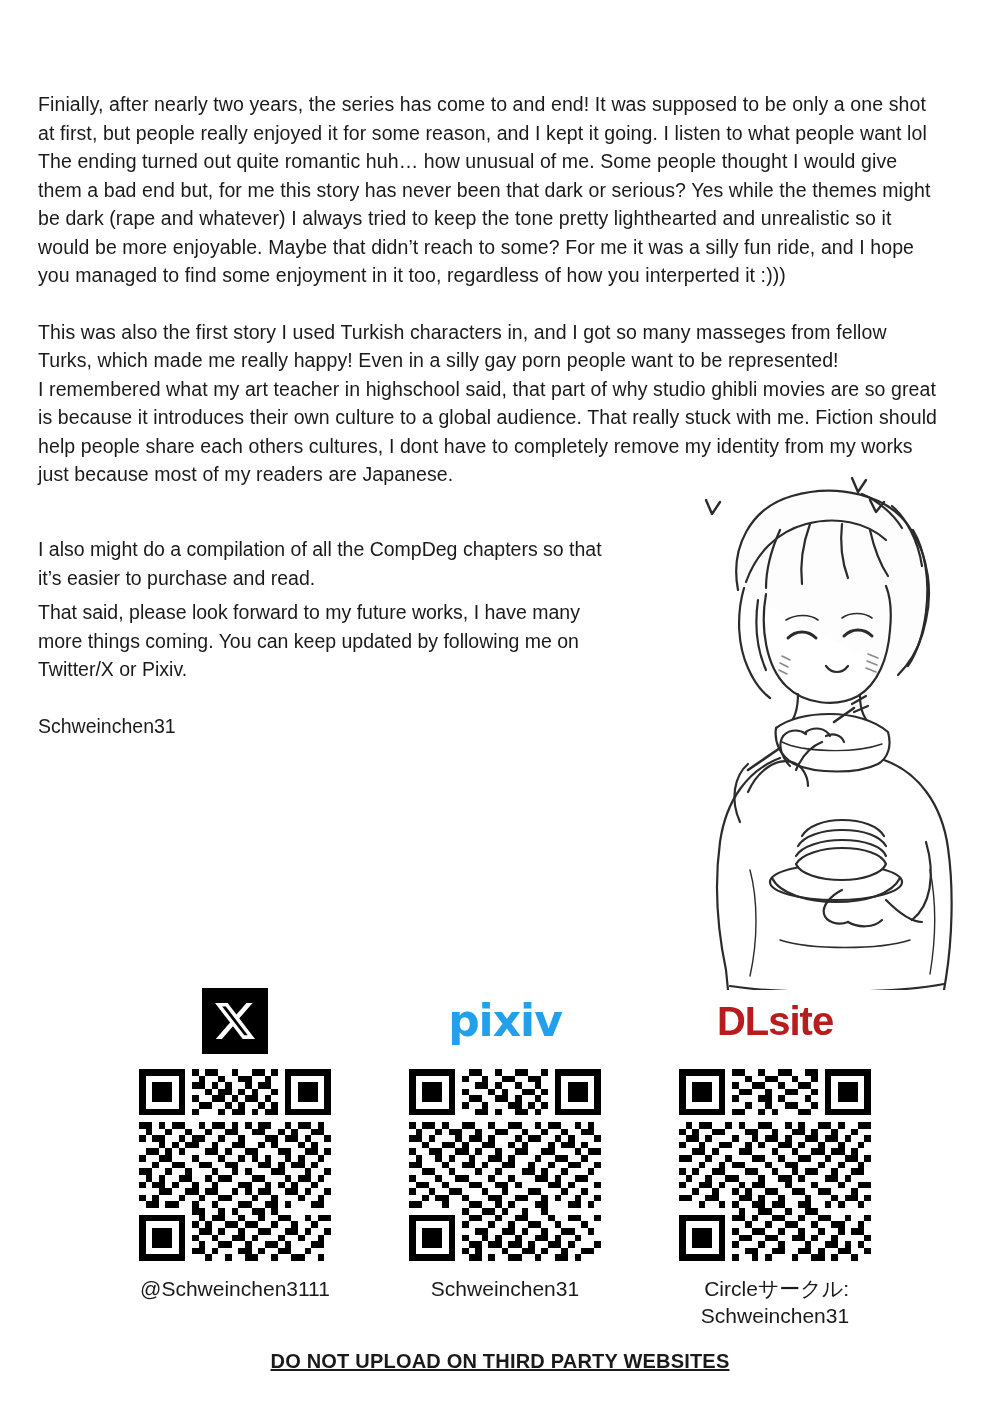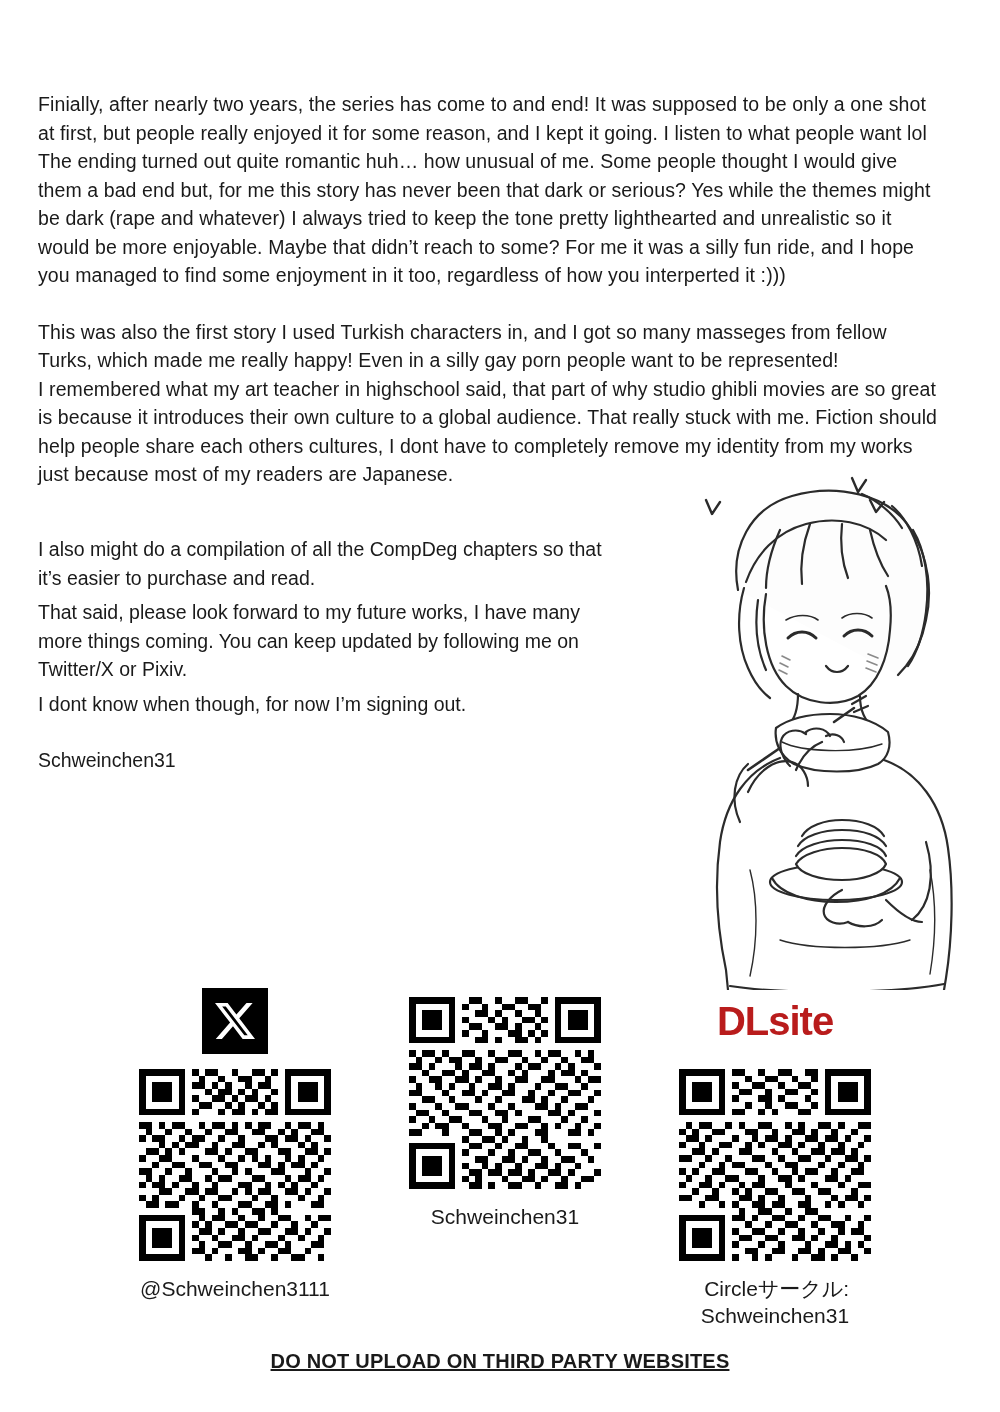--- a/index.html
+++ b/index.html
@@ -140,21 +140,20 @@
 
   <div class="afterword">
     <p>Finially, after nearly two years, the series has come to and end! It was supposed to be only a one shot at first, but people really enjoyed it for some reason, and I kept it going. I listen to what people want lol The ending turned out quite romantic huh… how unusual of me. Some people thought I would give them a bad end but, for me this story has never been that dark or serious? Yes while the themes might be dark (rape and whatever) I always tried to keep the tone pretty lighthearted and unrealistic so it would be more enjoyable. Maybe that didn’t reach to some? For me it was a silly fun ride, and I hope you managed to find some enjoyment in it too, regardless of how you interperted it :)))</p>
     <p style="white-space: pre-line;">This was also the first story I used Turkish characters in, and I got so many masseges from fellow Turks, which made me really happy! Even in a silly gay porn people want to be represented!
 I remembered what my art teacher in highschool said, that part of why studio ghibli movies are so great is because it introduces their own culture to a global audience. That really stuck with me. Fiction should help people share each others cultures, I dont have to completely remove my identity from my works just because most of my readers are Japanese.</p>
   </div>
 
   <div class="closing">
     <p class="blk">I also might do a compilation of all the CompDeg chapters so that it’s easier to purchase and read.</p>
     <p class="blk">That said, please look forward to my future works, I have many more things coming. You can keep updated by following me on Twitter/X or Pixiv.</p>
-    <p class="blk">I dont know when though, for now I’m signing out.</p>
     <p class="sig">Schweinchen31</p>
   </div>
 
   <div class="illus">
     <svg viewBox="0 0 350 520" xmlns="http://www.w3.org/2000/svg">
       <g fill="none" stroke="#2b2b2b" stroke-width="2.2" stroke-linecap="round" stroke-linejoin="round">
 
         <path d="M108 120 C100 78 120 38 162 26 C206 13 258 24 280 58 C300 88 302 124 296 150
                  C292 170 284 186 276 196 L268 205" fill="#fdfdfd"></path>
 
@@ -478,20 +477,23 @@
               <rect x="20" y="28" width="1" height="1"></rect>
               <rect x="23" y="28" width="2" height="1"></rect>
               <rect x="27" y="28" width="1" height="1"></rect>
           </g>
         </svg>
       </div>
       <div class="handle">@Schweinchen3111</div>
     </div>
 
     <div class="link-col">
+      <div class="logo-box">
+        <div class="pixiv-logo">pixiv</div>
+      </div>
       <div class="qr">
         <svg viewBox="0 0 29 29" shape-rendering="crispEdges">
           <rect width="29" height="29" fill="#fff"></rect>
           <g fill="#000">
             <rect x="0" y="0" width="7" height="1"></rect>
               <rect x="0" y="0" width="1" height="7"></rect>
               <rect x="6" y="0" width="1" height="7"></rect>
               <rect x="0" y="6" width="7" height="1"></rect>
               <rect x="2" y="2" width="3" height="3"></rect>
             <rect x="22" y="0" width="7" height="1"></rect>

